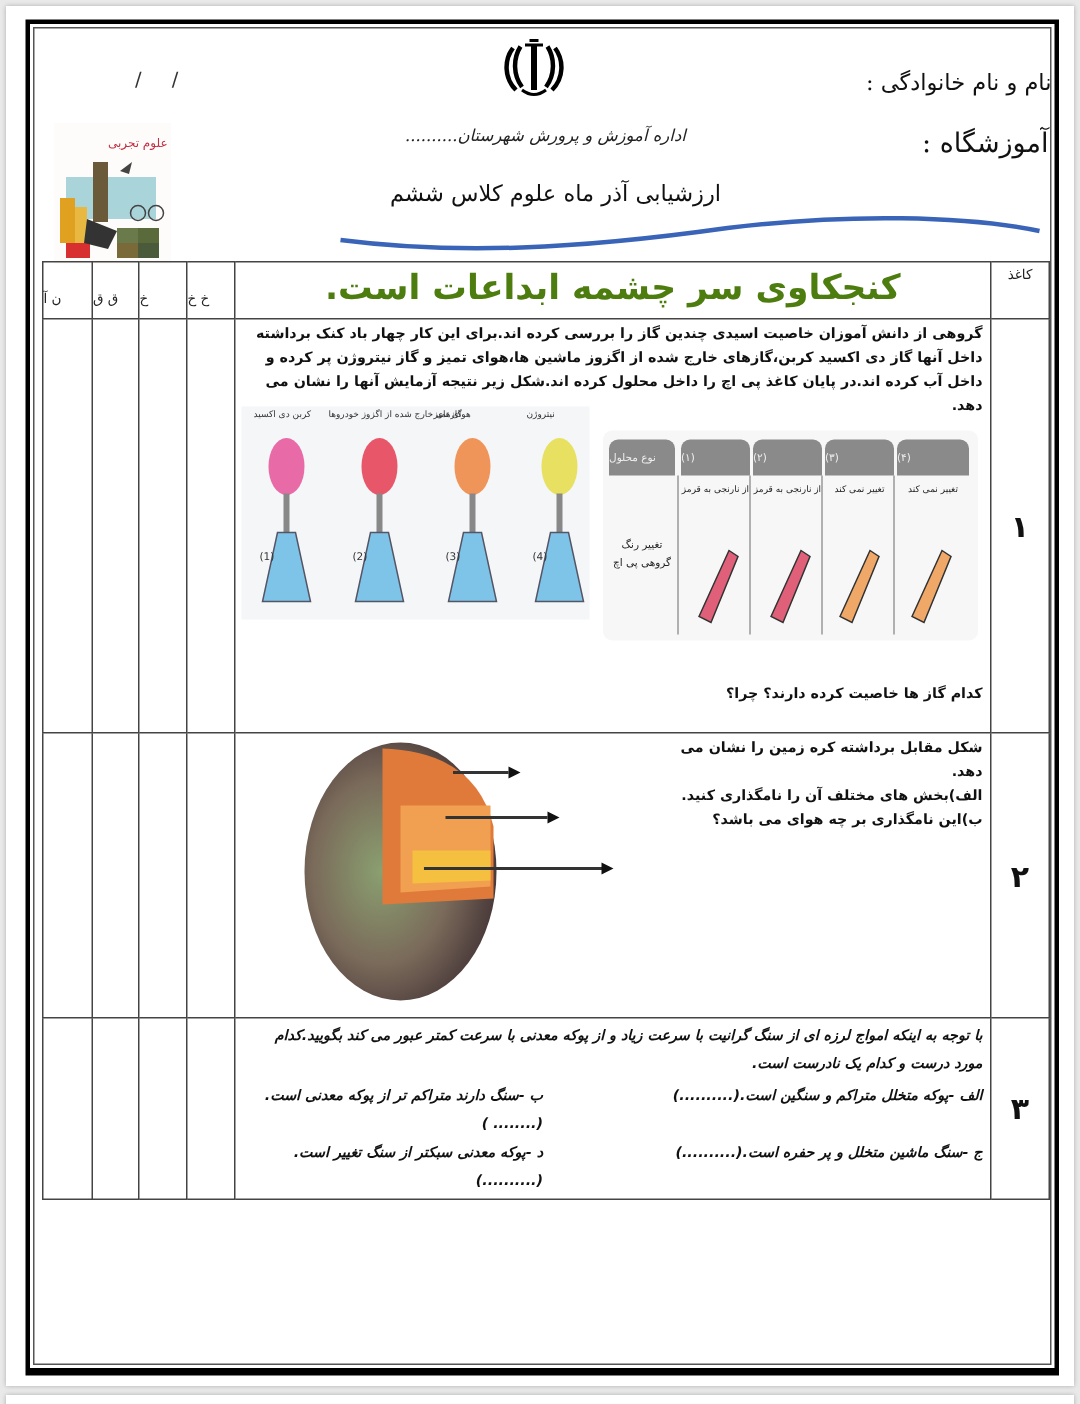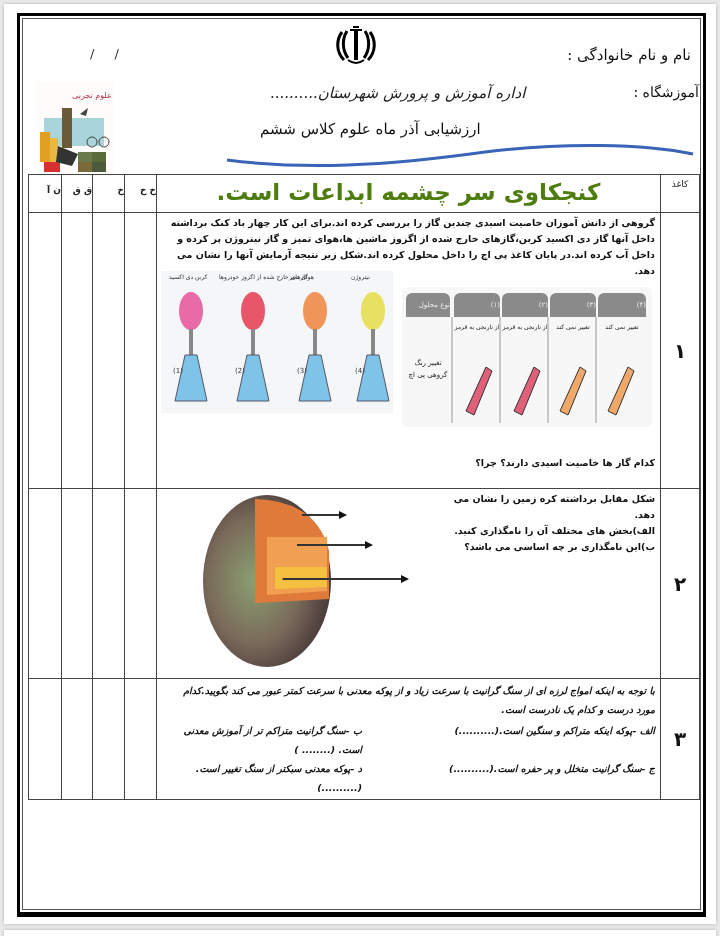--- a/index.html
+++ b/index.html
@@ -16,46 +16,46 @@
   .frame {
     position: absolute; left: 13px; top: 9px; width: 689px; height: 904px;
     border: 3px solid #000; border-bottom-width: 5px; border-right-width: 3px;
     background: #fff;
   }
   .frame-inner {
     position: absolute; left: 2px; top: 2px; right: 2px; bottom: 2px;
     border: 1px solid #555;
   }
   .rtl { direction: rtl; }
-  .hdr-name { position: absolute; right: 12px; top: 30px; font-size: 15px; color: #111; font-family: "DejaVu Serif", serif; }
-  .hdr-school { position: absolute; right: 4px; top: 68px; font-size: 14px; color: #111; font-family: "DejaVu Serif", serif; }
+  .hdr-name { position: absolute; right: 2px; top: 30px; font-size: 15px; color: #111; font-family: "DejaVu Serif", serif; }
+  .hdr-school { position: absolute; right: 4px; top: 68px; font-size: 18px; color: #111; font-family: "DejaVu Serif", serif; }
   .hdr-date { position: absolute; left: 70px; top: 30px; font-size: 13px; color: #333; letter-spacing: 8px; }
   .emblem { position: absolute; left: 314px; top: 10px; width: 44px; height: 40px; }
-  .hdr-office { position: absolute; left: 250px; top: 68px; font-size: 15px; color: #222; font-family: "DejaVu Serif", serif; font-style: italic; }
+  .hdr-office { position: absolute; left: 250px; top: 68px; font-size: 11px; color: #222; font-family: "DejaVu Serif", serif; font-style: italic; }
   .hdr-title { position: absolute; left: 240px; top: 104px; font-size: 15px; color: #111; font-family: "DejaVu Serif", serif; }
   .wave { position: absolute; left: 205px; top: 118px; width: 470px; height: 40px; }
   .book { position: absolute; left: 16px; top: 66px; width: 78px; height: 94px; }
 
   table.grid {
     position: absolute; left: 8px; top: 158px; width: 671px; border-collapse: collapse;
     table-layout: fixed;
   }
   table.grid td, table.grid th { border: 1px solid #444; vertical-align: top; }
-  .th-small { font-size: 9px; font-weight: bold; text-align: right; color: #222; line-height: 14px; padding-top: 8px; }
+  .th-small { font-size: 9px; font-weight: normal; text-align: left; color: #222; line-height: 14px; padding-top: 18px; }
   .th-title { font-size: 23px; font-weight: bold; text-align: center; padding-top: 4px; color: #4d7c0f; }
   .th-row { font-size: 9px; text-align: center; padding-top: 4px; color: #222; }
   .rownum { font-size: 20px; font-weight: bold; text-align: center; vertical-align: middle !important; color: #111; }
   .qtext { font-size: 9.5px; font-weight: bold; line-height: 16px; direction: rtl; text-align: right; padding: 2px 5px; color: #111; }
   .q1-cell { position: relative; height: 276px; }
   .q2-cell { position: relative; height: 190px; }
   .q3-cell { position: relative; height: 118px; font-style: italic; }
   .balloons { position: absolute; left: 4px; top: 58px; width: 232px; height: 142px; background: #f4f6f8; }
   .balloons .lbl { position: absolute; top: 2px; font-size: 6px; color: #333; direction: rtl; white-space: nowrap; }
   .strips { position: absolute; left: 245px; top: 74px; width: 250px; height: 140px; background: #f7f7f7; border-radius: 6px; }
-  .strip-head { position: absolute; top: 6px; height: 24px; background: #8a8a8a; border-radius: 6px 6px 0 0; color: #eee; font-size: 7px; text-align: right; line-height: 24px; }
+  .strip-head { position: absolute; top: 6px; height: 24px; background: #8a8a8a; border-radius: 6px 6px 0 0; color: #eee; font-size: 7px; text-align: left; line-height: 24px; }
   .strip-lbl { position: absolute; top: 36px; font-size: 6px; color: #222; text-align: center; direction: rtl; }
   .q1-final { position: absolute; right: 5px; bottom: 20px; font-size: 9.5px; font-weight: bold; direction: rtl; color: #111; }
   .earth { position: absolute; left: 10px; top: 2px; width: 245px; height: 180px; }
 </style>
 </head>
 <body>
 
 <div class="page">
   <div class="frame">
     <div class="frame-inner"></div>
@@ -172,36 +172,36 @@
               <line x1="98" y1="30" x2="98" y2="136" stroke="#999"></line>
               <line x1="146" y1="30" x2="146" y2="136" stroke="#999"></line>
               <line x1="194" y1="30" x2="194" y2="136" stroke="#999"></line>
               <path d="M64 124 L84 80 L90 84 L72 128 Z" fill="#e0607a" stroke="#333"></path>
               <path d="M112 124 L132 80 L138 84 L120 128 Z" fill="#e0607a" stroke="#333"></path>
               <path d="M158 124 L178 80 L184 84 L166 128 Z" fill="#f0a868" stroke="#333"></path>
               <path d="M206 124 L226 80 L232 84 L214 128 Z" fill="#f0a868" stroke="#333"></path>
             </svg>
           </div>
 
-          <div class="q1-final">کدام گاز ها خاصیت اسیدی دارند؟ چرا؟</div>
+          <div class="q1-final">کدام گاز ها خاصیت کرده دارند؟ چرا؟</div>
         </td>
         <td class="rownum">۱</td>
       </tr>
 
       <tr>
         <td></td>
         <td></td>
         <td></td>
         <td></td>
         <td class="q2-cell">
           <div class="qtext" style="position:absolute;right:0;top:0;width:260px">
             <div>شکل مقابل برداشته کره زمین را نشان می</div>
             <div>دهد.</div>
             <div>الف)بخش های مختلف آن را نامگذاری کنید.</div>
-            <div>ب)این نامگذاری بر چه اساسی می باشد؟</div>
+            <div>ب)این نامگذاری بر چه هوای می باشد؟</div>
           </div>
           <svg class="earth" viewBox="0 0 245 180">
             <defs>
               <radialGradient id="eg" cx="40%" cy="50%" r="60%">
                 <stop offset="0%" stop-color="#8aa070"></stop>
                 <stop offset="60%" stop-color="#7a6a5a"></stop>
                 <stop offset="100%" stop-color="#4a3a3a"></stop>
               </radialGradient>
             </defs>
             <ellipse cx="100" cy="90" rx="64" ry="86" fill="url(#eg)"></ellipse>
@@ -221,25 +221,25 @@
 
       <tr>
         <td></td>
         <td></td>
         <td></td>
         <td></td>
         <td class="q3-cell">
           <div class="qtext" style="line-height:19px">با توجه به اینکه امواج لرزه ای از سنگ گرانیت با سرعت زیاد و از پوکه معدنی با سرعت کمتر عبور می کند بگویید.کدام مورد درست و کدام یک نادرست است.</div>
           <div class="qtext" style="line-height:19px;padding-top:0">
             <div style="display:flex;justify-content:space-between;direction:rtl">
-              <span>الف -پوکه اینکه متراکم و سنگین است.(..........)</span>
-              <span style="width:200px">ب -سنگ گرانیت متراکم تر از آموزش معدنی است. (........ )</span>
+              <span>الف -پوکه متخلل متراکم و سنگین است.(..........)</span>
+              <span style="width:200px">ب -سنگ دارند متراکم تر از پوکه معدنی است. (........ )</span>
             </div>
             <div style="display:flex;justify-content:space-between;direction:rtl">
-              <span>ج -سنگ گرانیت متخلل و پر حفره است.(..........)</span>
+              <span>ج -سنگ ماشین متخلل و پر حفره است.(..........)</span>
               <span style="width:200px">د -پوکه معدنی سبکتر از سنگ تغییر است.(..........)</span>
             </div>
           </div>
         </td>
         <td class="rownum">۳</td>
       </tr>
     </tbody>
       </table>
   </div>
 </div>

